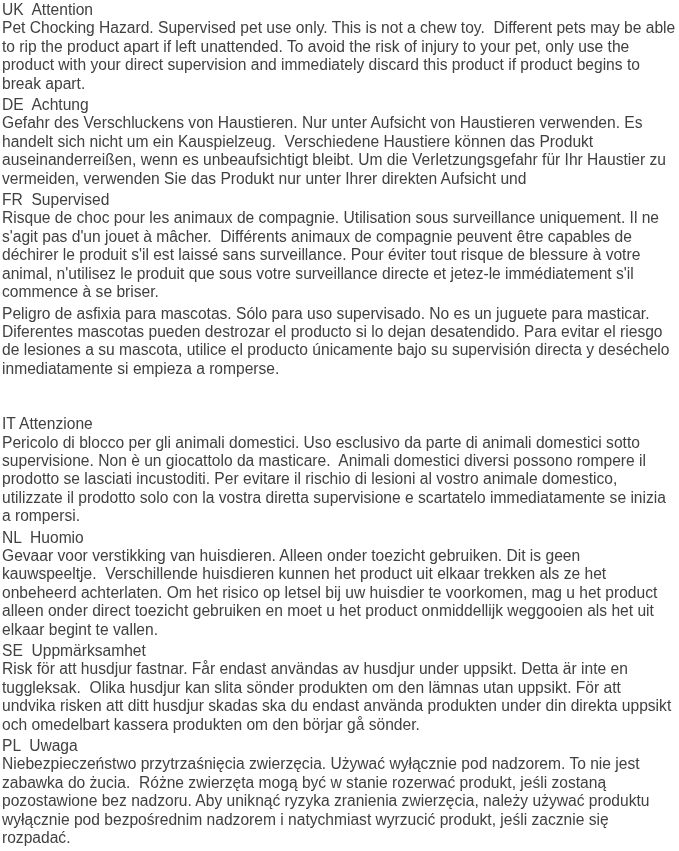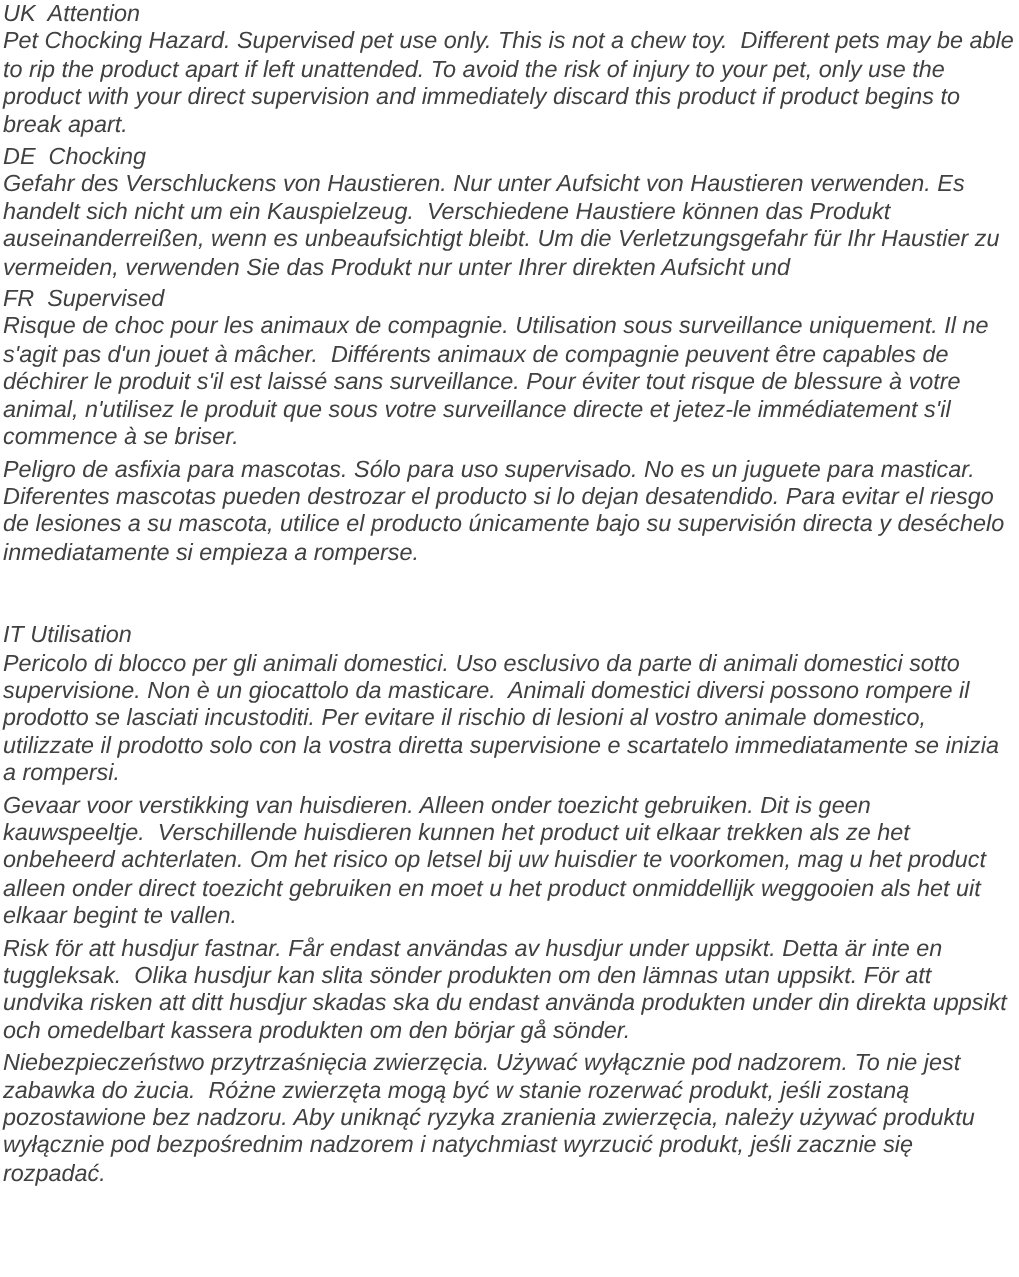--- a/index.html
+++ b/index.html
@@ -13,57 +13,60 @@
   .doc {
     font-family: "Liberation Sans", "DejaVu Sans", sans-serif;
     font-size: 15.6px;
     line-height: 18.4px;
     color: #414141;
     padding: 1px 3px 0 2px;
     width: 679px;
   }
   .sec { margin: 0 0 3px 0; }
   .sec .heading,
-  .sec .body { white-space: pre-wrap; font-style: italic; }
+  .sec .body { white-space: pre-wrap; }
   .sec.extra-gap { margin-top: 37px; }
 </style>
 </head>
 <body>
 
 <div class="doc">
 
   <div class="sec">
     <div class="heading">UK  Attention</div>
     <div class="body">Pet Chocking Hazard. Supervised pet use only. This is not a chew toy.  Different pets may be able to rip the product apart if left unattended. To avoid the risk of injury to your pet, only use the product with your direct supervision and immediately discard this product if product begins to break apart.</div>
   </div>
 
   <div class="sec">
-    <div class="heading">DE  Chocking</div>
+    <div class="heading">DE  Achtung</div>
     <div class="body">Gefahr des Verschluckens von Haustieren. Nur unter Aufsicht von Haustieren verwenden. Es handelt sich nicht um ein Kauspielzeug.  Verschiedene Haustiere können das Produkt auseinanderreißen, wenn es unbeaufsichtigt bleibt. Um die Verletzungsgefahr für Ihr Haustier zu vermeiden, verwenden Sie das Produkt nur unter Ihrer direkten Aufsicht und</div>
   </div>
 
   <div class="sec">
     <div class="heading">FR  Supervised</div>
     <div class="body">Risque de choc pour les animaux de compagnie. Utilisation sous surveillance uniquement. Il ne s'agit pas d'un jouet à mâcher.  Différents animaux de compagnie peuvent être capables de déchirer le produit s'il est laissé sans surveillance. Pour éviter tout risque de blessure à votre animal, n'utilisez le produit que sous votre surveillance directe et jetez-le immédiatement s'il commence à se briser.</div>
   </div>
 
   <div class="sec">
     <div class="body">Peligro de asfixia para mascotas. Sólo para uso supervisado. No es un juguete para masticar.  Diferentes mascotas pueden destrozar el producto si lo dejan desatendido. Para evitar el riesgo de lesiones a su mascota, utilice el producto únicamente bajo su supervisión directa y deséchelo inmediatamente si empieza a romperse.</div>
   </div>
 
   <div class="sec extra-gap">
-    <div class="heading">IT Utilisation</div>
+    <div class="heading">IT Attenzione</div>
     <div class="body">Pericolo di blocco per gli animali domestici. Uso esclusivo da parte di animali domestici sotto supervisione. Non è un giocattolo da masticare.  Animali domestici diversi possono rompere il prodotto se lasciati incustoditi. Per evitare il rischio di lesioni al vostro animale domestico, utilizzate il prodotto solo con la vostra diretta supervisione e scartatelo immediatamente se inizia a rompersi.</div>
   </div>
 
   <div class="sec">
+    <div class="heading">NL  Huomio</div>
     <div class="body">Gevaar voor verstikking van huisdieren. Alleen onder toezicht gebruiken. Dit is geen kauwspeeltje.  Verschillende huisdieren kunnen het product uit elkaar trekken als ze het onbeheerd achterlaten. Om het risico op letsel bij uw huisdier te voorkomen, mag u het product alleen onder direct toezicht gebruiken en moet u het product onmiddellijk weggooien als het uit elkaar begint te vallen.</div>
   </div>
 
   <div class="sec">
+    <div class="heading">SE  Uppmärksamhet</div>
     <div class="body">Risk för att husdjur fastnar. Får endast användas av husdjur under uppsikt. Detta är inte en tuggleksak.  Olika husdjur kan slita sönder produkten om den lämnas utan uppsikt. För att undvika risken att ditt husdjur skadas ska du endast använda produkten under din direkta uppsikt och omedelbart kassera produkten om den börjar gå sönder.</div>
   </div>
 
   <div class="sec">
+    <div class="heading">PL  Uwaga</div>
     <div class="body">Niebezpieczeństwo przytrzaśnięcia zwierzęcia. Używać wyłącznie pod nadzorem. To nie jest zabawka do żucia.  Różne zwierzęta mogą być w stanie rozerwać produkt, jeśli zostaną pozostawione bez nadzoru. Aby uniknąć ryzyka zranienia zwierzęcia, należy używać produktu wyłącznie pod bezpośrednim nadzorem i natychmiast wyrzucić produkt, jeśli zacznie się rozpadać.</div>
   </div>
 
 </div>
 
 </body></html>

